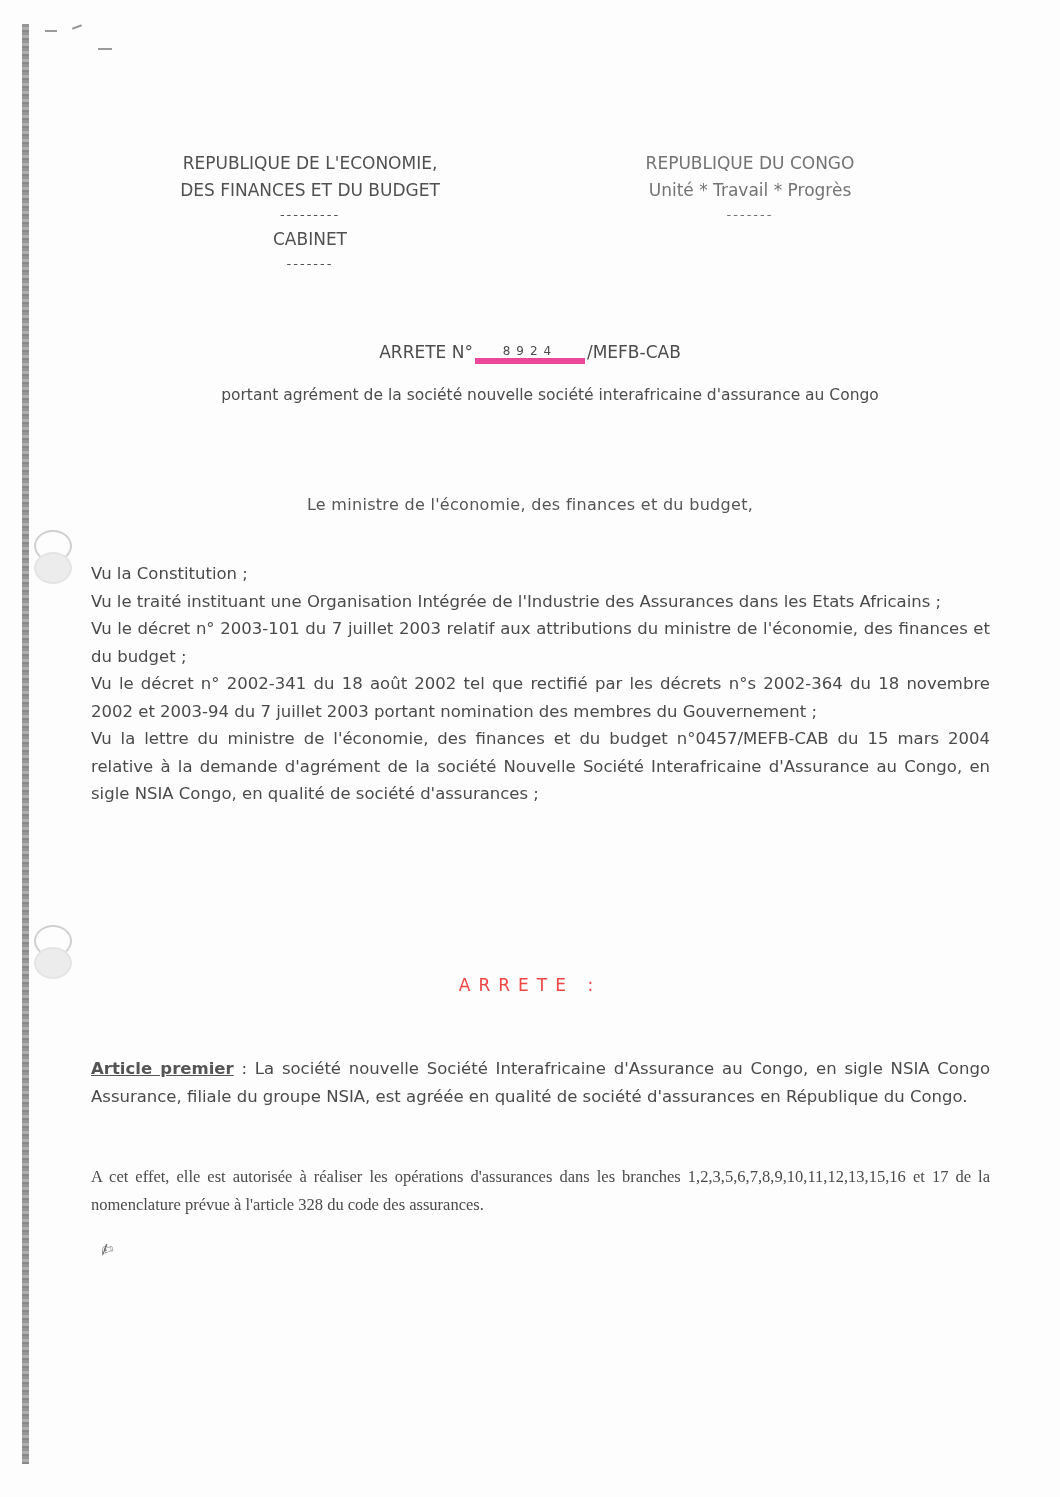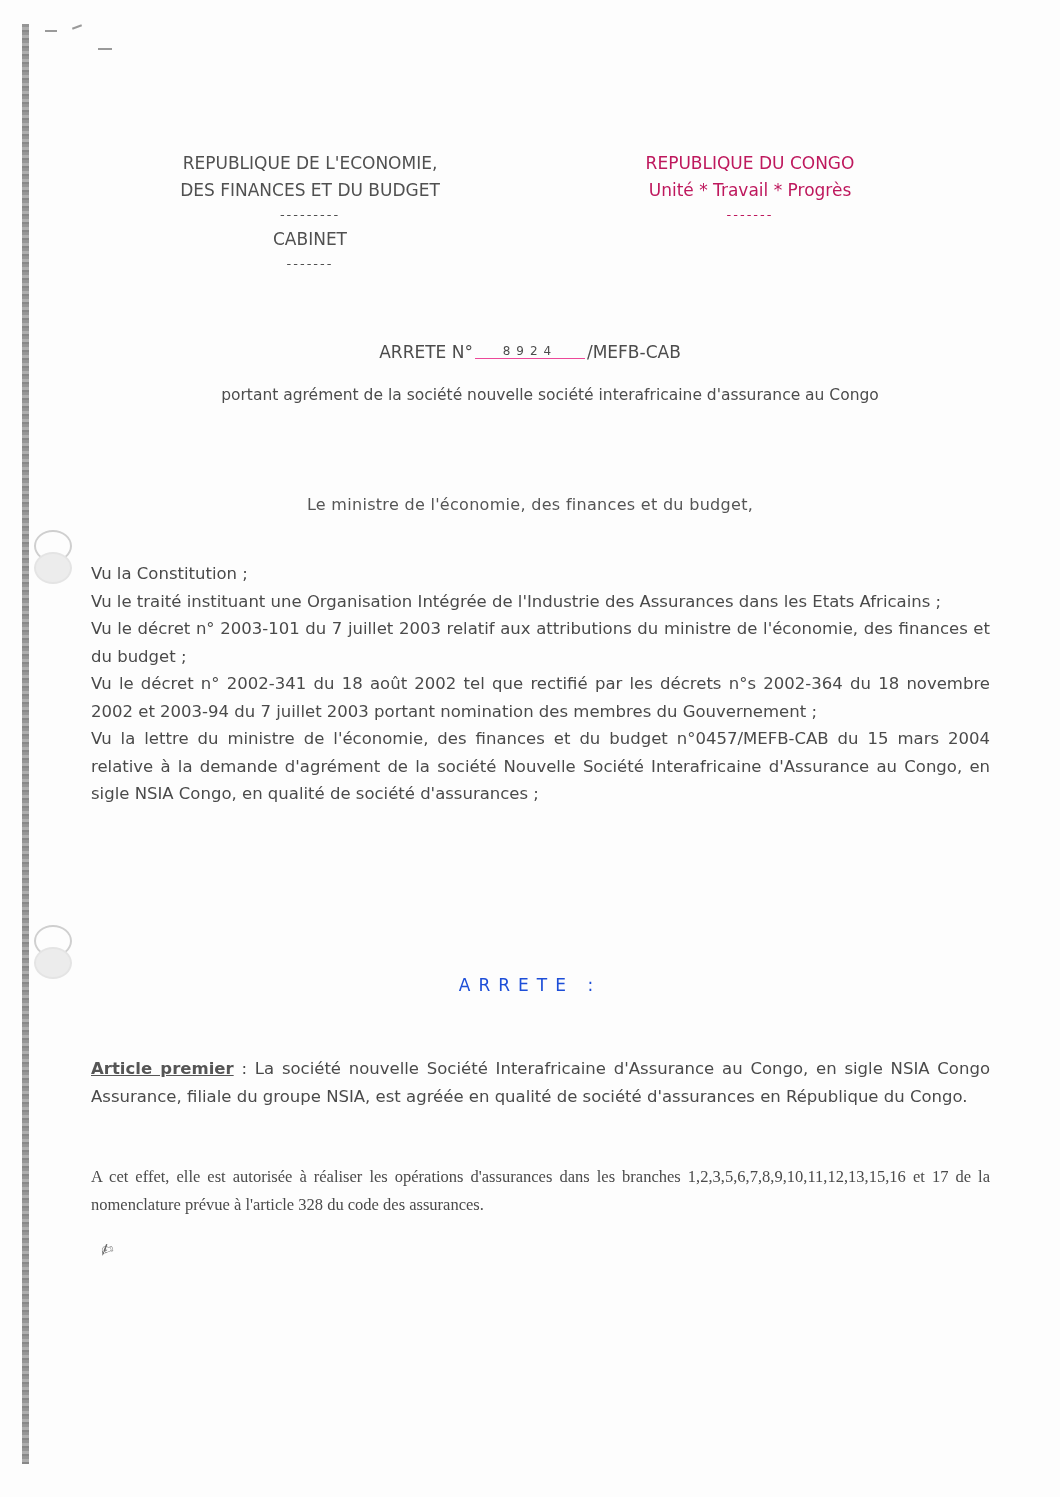--- a/index.html
+++ b/index.html
@@ -23,30 +23,30 @@
     border: 2px solid #cfcfcf; border-radius: 50%;
   }
   .hole.fill { background: #ececec; border-color: #e4e4e4; }
 
   .hdr-left {
     position: absolute; left: 140px; top: 150px; width: 340px;
     text-align: center; font-size: 17px; line-height: 27px; color: #505050;
   }
   .hdr-right {
     position: absolute; left: 600px; top: 150px; width: 300px;
-    text-align: center; font-size: 17px; line-height: 27px; color: #be185d;
+    text-align: center; font-size: 17px; line-height: 27px; color: #737373;
   }
   .dash { letter-spacing: 2px; font-size: 13px; line-height: 22px; }
 
   .arrete-title {
     position: absolute; left: 0; width: 1060px; top: 342px;
     text-align: center; font-size: 17px; color: #4c4c4c;
   }
   .arrete-number {
-    display: inline-block; width: 110px; border-bottom: 1px solid #ec4899;
+    display: inline-block; width: 110px; border-bottom: 6px solid #ec4899;
     font-size: 12px; letter-spacing: 6px; text-align: center;
     vertical-align: 3px; margin: 0 2px;
   }
   .subtitle {
     position: absolute; left: 0; width: 1060px; top: 386px;
     text-align: center; font-size: 15.5px; color: #4c4c4c; margin-left: 20px;
   }
   .minister {
     position: absolute; left: 0; width: 1060px; top: 495px;
     text-align: center; font-size: 16px; font-weight: normal; color: #555;
@@ -54,21 +54,21 @@
   }
   .body-text {
     position: absolute; left: 91px; width: 899px;
     font-size: 16.5px; line-height: 27.5px; color: #4a4a4a;
     text-align: justify;
   }
   .visas { top: 560px; }
   .visa { margin: 0; }
   .decree-heading {
     position: absolute; left: 0; width: 1060px; top: 975px;
-    text-align: center; font-size: 17px; letter-spacing: 8px; color: #1d4ed8;
+    text-align: center; font-size: 17px; letter-spacing: 8px; color: #ef4444;
   }
   .art1 { top: 1055px; }
   .art1 b { font-weight: bold; color: #555; text-decoration: underline; }
   .art1-2 { top: 1163px; font-family: Liberation Serif, serif; }
   .initials {
     position: absolute; left: 100px; top: 1240px;
     font-size: 16px; color: #6a6a6a; transform: rotate(-20deg);
   }
 </style>
 </head>

